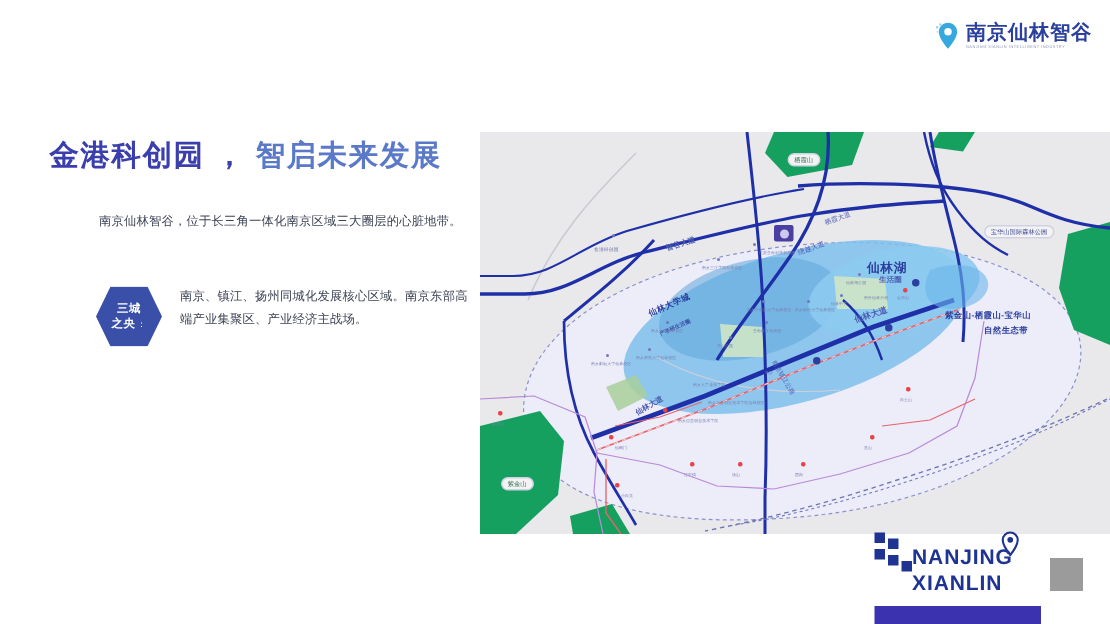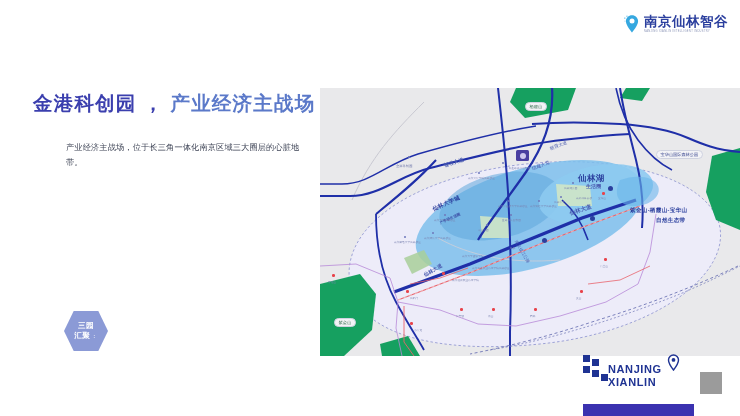--- a/index.html
+++ b/index.html
@@ -68,21 +68,21 @@
   .poi.blue-big{background:#2b3f9e;width:5.2px;height:5.2px;}
   .badge{position:absolute;width:13px;height:11px;background:#4a3fa0;border-radius:1.5px;
          display:flex;align-items:center;justify-content:center;}
   .badge i{display:block;width:6px;height:6px;border-radius:50%;
            background:#cfc8ee;}
 
   
   .ftr{position:absolute;left:583px;top:355px;}
   .ftr-sq{position:absolute;}
   .ftr-sq span{position:absolute;background:#1f3393;}
-  .ftr-txt{position:absolute;left:25px;top:8px;font-size:11px;font-weight:700;
+  .ftr-txt{position:absolute;left:25px;top:8px;font-size:14px;font-weight:700;
            color:#1f3393;line-height:1.22;letter-spacing:.6px;}
   .ftr-pin{position:absolute;left:84px;top:-1px;}
   .gray-sq{position:absolute;left:700px;top:372px;width:22px;height:22px;background:#9b9b9b;}
   .blue-bar{position:absolute;left:583px;top:404px;width:111px;height:12px;background:#3b32b0;}
 </style>
 </head>
 <body>
 
 <div class="slide">
 
@@ -98,41 +98,42 @@
     </div>
     <div class="hdr-text">
       <div class="hdr-cn">南京仙林智谷</div>
       <div class="hdr-en">NANJING XIANLIN INTELLIGENT INDUSTRY</div>
     </div>
   </div>
 
   <div class="title">
     <span class="t-a">金港科创园</span>
     <span class="t-a">，</span>
-    <span class="t-b">产业经济主战场</span>
-  </div>
-
-  <div class="intro">产业经济主战场，位于长三角一体化南京区域三大圈层的心脏地带。</div>
+    <span class="t-b">智启未来发展</span>
+  </div>
+
+  <div class="intro">南京仙林智谷，位于长三角一体化南京区域三大圈层的心脏地带。</div>
 
   <div class="blk blk1">
-  </div>
-
-  <div class="blk blk2">
-  </div>
-
-  <div class="blk blk3">
     <div class="hexwrap">
-      <div class="hex hexC">
-        <div>三园</div>
+      <div class="hex hexA">
+        <div>三城</div>
         <div class="l2">
-          <span>汇聚</span>
+          <span>之央</span>
           <span class="colon">：</span>
         </div>
       </div>
     </div>
+    <div class="blk-txt">南京、镇江、扬州同城化发展核心区域。南京东部高端产业集聚区、产业经济主战场。</div>
+  </div>
+
+  <div class="blk blk2">
+  </div>
+
+  <div class="blk blk3">
   </div>
 
   <div class="map">
     <svg width="420" height="268" viewBox="0 0 420 268">
 
       <rect x="0" y="0" width="420" height="268" fill="#e9e9eb"></rect>
 
       <path d="M30 196 C20 140 90 92 190 78 C300 62 392 92 400 140
                C408 190 330 245 220 256 C120 266 40 248 30 196 Z" fill="#edecf9" stroke="#8a90cf" stroke-width="0.8" stroke-dasharray="2.5 2.2"></path>
 

